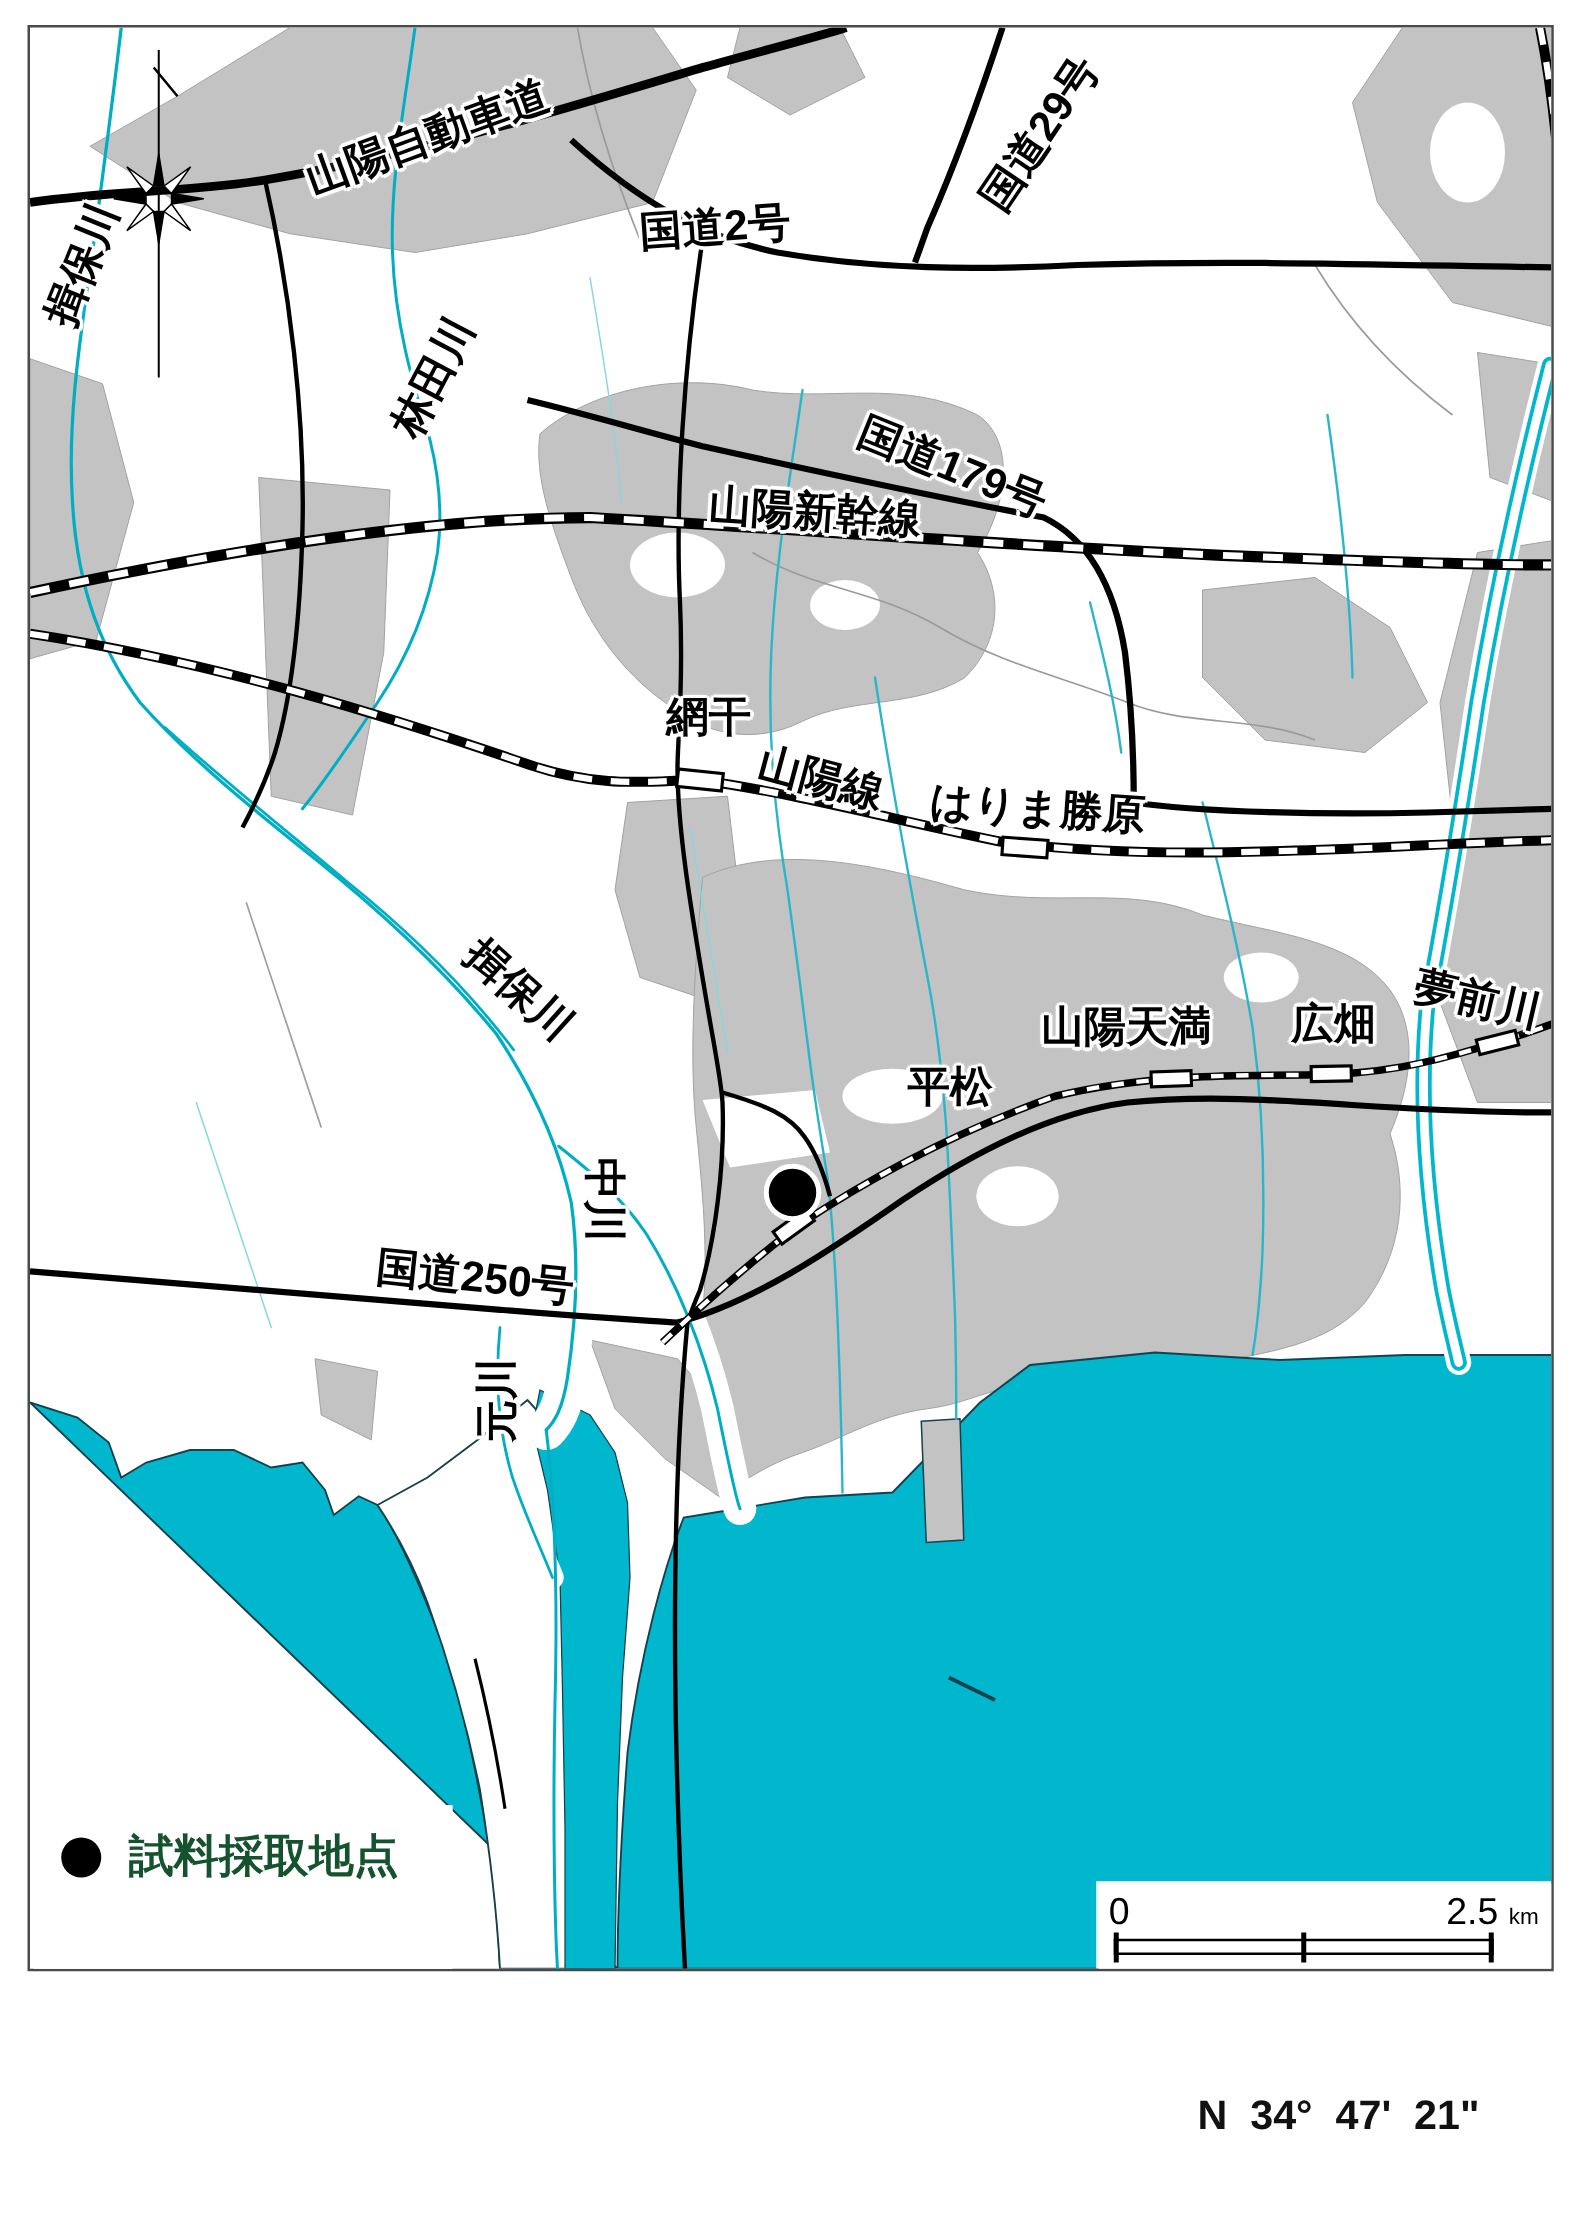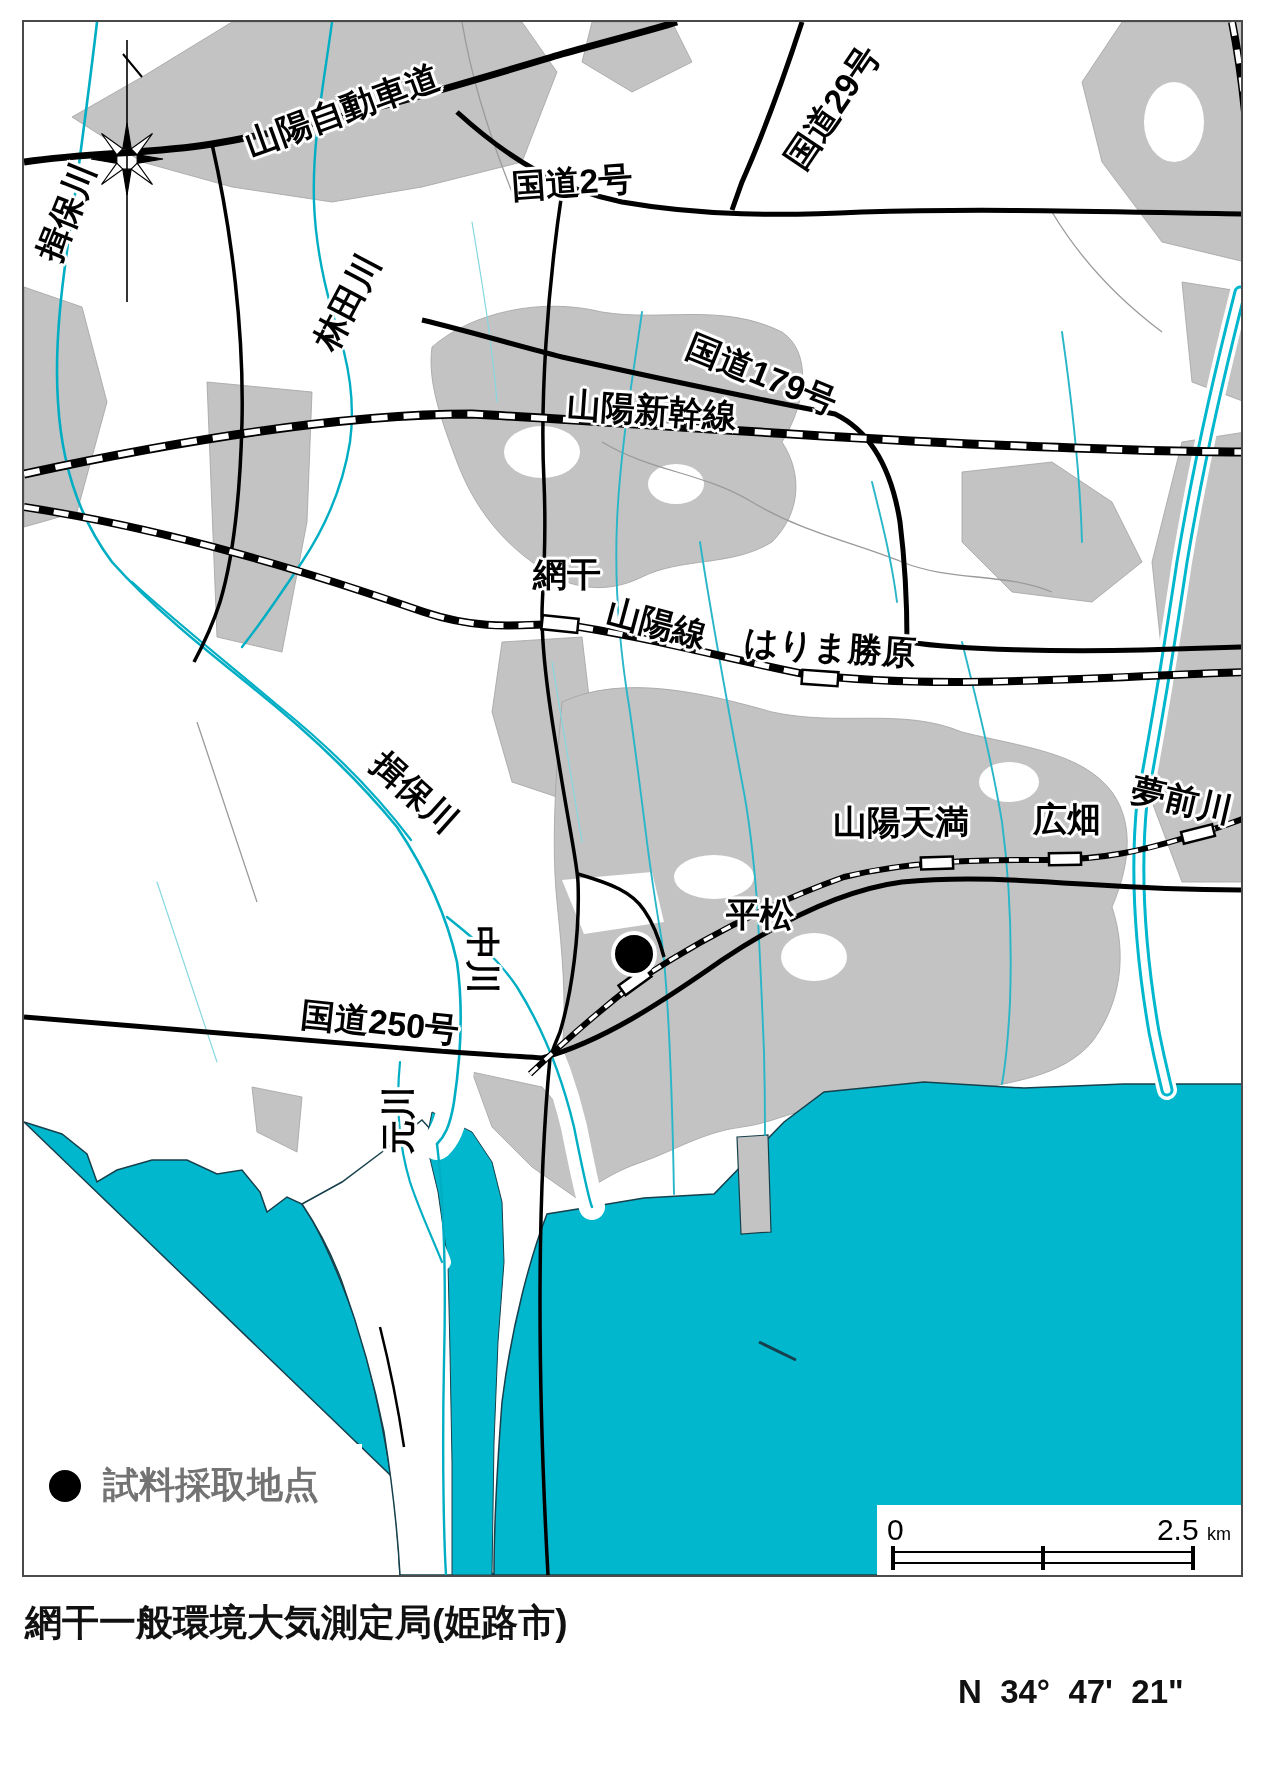--- a/index.html
+++ b/index.html
@@ -7,21 +7,21 @@
         font-family:"Liberation Sans",sans-serif;}
   .map{position:absolute;left:22px;top:20px;width:1221px;height:1557px;background:#fff;
        border:2px solid #4a4a4a;box-sizing:border-box;overflow:hidden;}
   .map svg{position:absolute;left:0;top:0;}
   .mlabel{position:absolute;font-weight:bold;font-size:34px;line-height:1;color:#000;
           white-space:nowrap;transform:translate(-50%,-50%) rotate(var(--r,0deg));
           text-shadow:-3px 0 0 #fff,3px 0 0 #fff,0 -3px 0 #fff,0 3px 0 #fff,
                       -2px -2px 0 #fff,2px -2px 0 #fff,-2px 2px 0 #fff,2px 2px 0 #fff,0 0 5px #fff;}
   .legendbox{position:absolute;left:3px;top:1423px;width:335px;height:131px;background:#fff;}
   .legendrow{position:absolute;left:0;display:flex;align-items:center;}
-  .legendtext{font-weight:bold;font-size:36px;color:#737373;white-space:nowrap;}
+  .legendtext{font-weight:bold;font-size:36px;color:#14532d;white-space:nowrap;}
   .ldot{width:32px;height:32px;border-radius:50%;background:#000;margin:0 22px 0 22px;}
   .lswatch{width:58px;height:36px;background:#c3c3c3;margin:0 14px 0 9px;}
   .scalebox{position:absolute;left:855px;top:1485px;width:364px;height:70px;background:#fff;}
   .sb-zero{position:absolute;left:8px;top:6px;font-size:30px;color:#000;}
   .sb-end{position:absolute;right:12px;top:6px;font-size:30px;color:#000;}
   .sb-unit{font-size:18px;}
   .sb-bar{position:absolute;left:12px;top:44px;width:300px;height:9px;background:#fff;
           border:2px solid #000;}
   .sb-tick{position:absolute;width:4px;height:24px;background:#000;top:-7px;}
   .caption{position:absolute;left:25px;top:1598px;font-size:37px;font-weight:600;color:#111;}
@@ -185,21 +185,21 @@
     <span class="mlabel" style="left:323px;top:280px;--r:-62deg">林田川</span>
     <span class="mlabel" style="left:738px;top:352px;--r:22deg">国道179号</span>
     <span class="mlabel" style="left:628px;top:388px;--r:4deg">山陽新幹線</span>
     <span class="mlabel" style="left:543px;top:552px">網干</span>
     <span class="mlabel" style="left:633px;top:601px;--r:15deg">山陽線</span>
     <span class="mlabel" style="left:806px;top:625px;--r:4deg">はりま勝原</span>
     <span class="mlabel" style="left:391px;top:770px;--r:42deg">揖保川</span>
     <span class="mlabel" style="left:877px;top:800px">山陽天満</span>
     <span class="mlabel" style="left:1043px;top:797px">広畑</span>
     <span class="mlabel" style="left:1158px;top:778px;--r:13deg">夢前川</span>
-    <span class="mlabel" style="left:736px;top:892px">平松</span>
+    <span class="mlabel" style="left:736px;top:848px">平松</span>
     <span class="mlabel" style="left:356px;top:1000px;--r:6deg">国道250号</span>
     <span class="mlabel" style="left:459px;top:938px;--r:90deg">中川</span>
     <span class="mlabel" style="left:374px;top:1098px;--r:-90deg">元川</span>
 
     <div class="legendbox">
       <div class="legendrow" style="top:16px">
         <span class="ldot"></span>
         <span class="legendtext">試料採取地点</span>
       </div>
     </div>
@@ -208,20 +208,19 @@
       <span class="sb-zero">0</span>
       <span class="sb-end"><span>2.5</span> <span class="sb-unit">km</span></span>
       <div class="sb-bar">
         <div class="sb-tick" style="left:-2px"></div>
         <div class="sb-tick" style="left:148px"></div>
         <div class="sb-tick" style="right:-2px"></div>
       </div>
     </div>
   </div>
 
-  <div class="caption">網干一般環境大気測定局(姫路市)</div>
   <div class="coordblock">
     <div>N  34°  47'  21"</div>
     
     
   </div>
 
 </div>
 
 </body></html>

